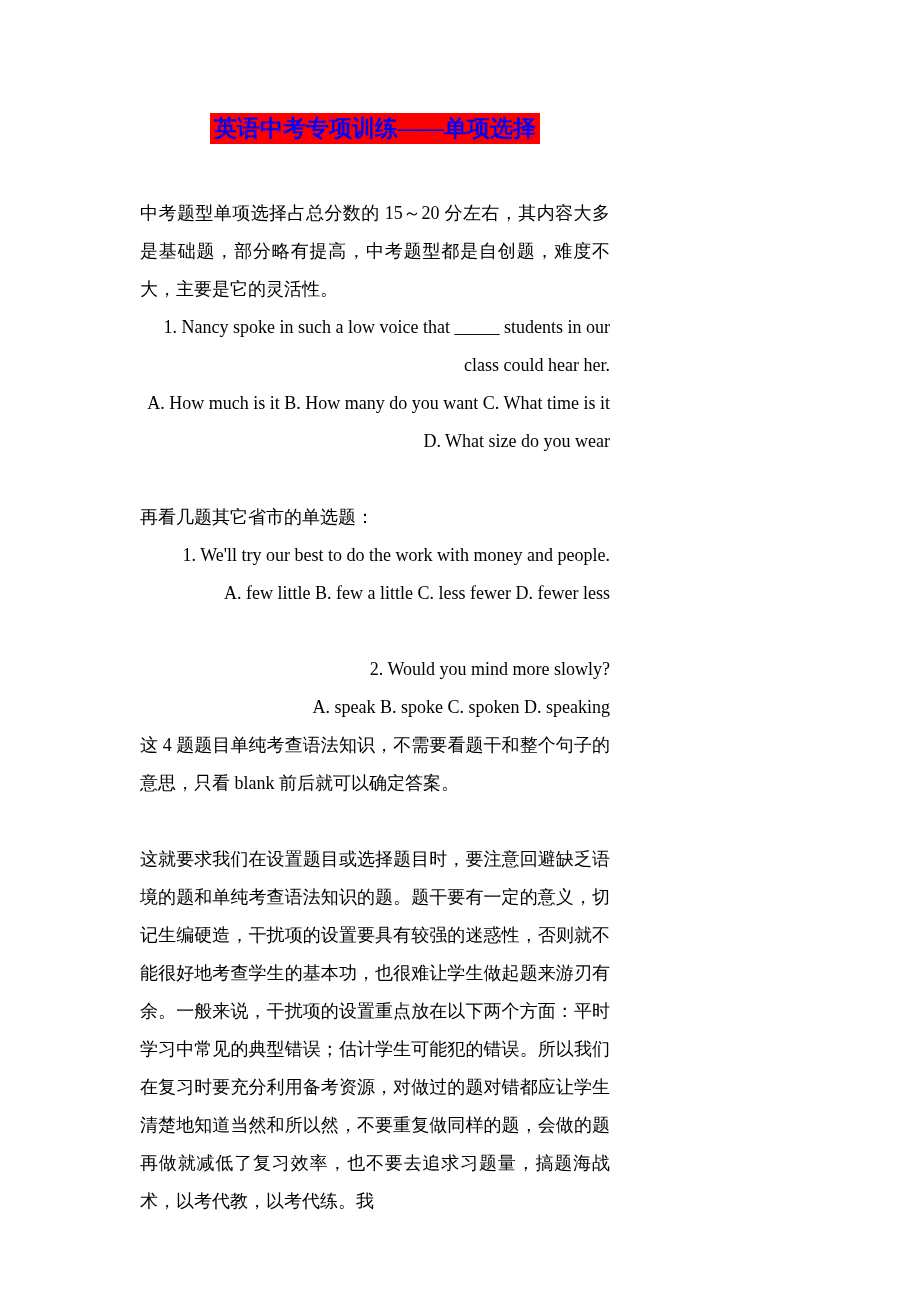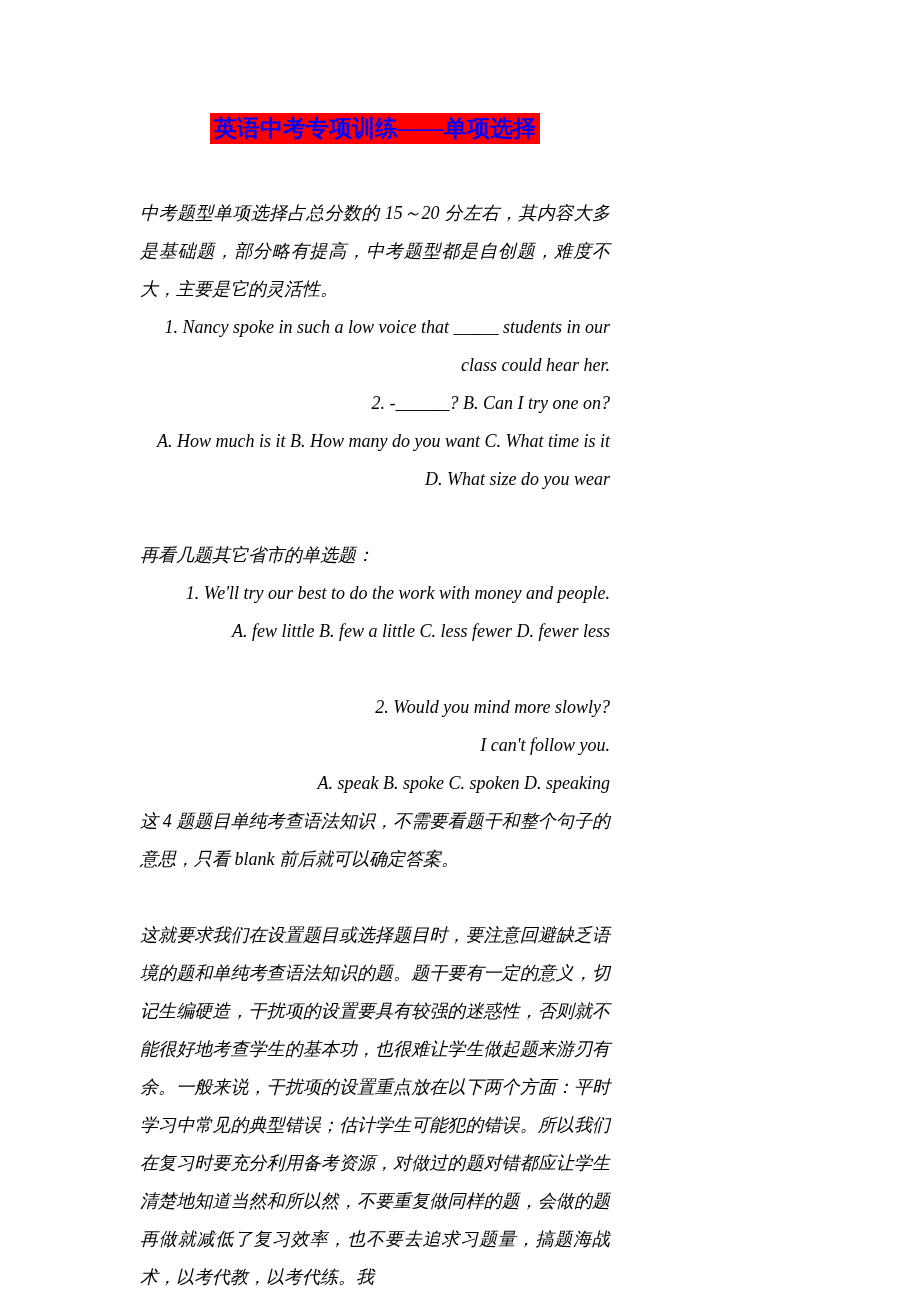--- a/index.html
+++ b/index.html
@@ -33,51 +33,48 @@
   .title-highlight {
     background: var(--title-bg);
     color: var(--title-fg);
     padding: 3px 4px;
   }
   .para {
     margin: 0;
     font-size: 18px;
     line-height: 38px;
     text-align: justify;
-    font-style: italic;
   }
   .para.en {
     text-align: right;
   }
   .blank-line {
     height: 38px;
   }
 </style>
 </head>
 <body>
 
 <div class="page">
 
   <h1 class="title-line"><span class="title-highlight">英语中考专项训练——单项选择</span></h1>
 
   <p class="para cjk">中考题型单项选择占总分数的 15～20 分左右，其内容大多是基础题，部分略有提高，中考题型都是自创题，难度不大，主要是它的灵活性。</p>
   <p class="para en">1. Nancy spoke in such a low voice that _____ students in our class could hear her.</p>
-  <p class="para en">2. -______? B. Can I try one on?</p>
   <p class="para en">A. How much is it B. How many do you want C. What time is it D. What size do you wear</p>
 
   <div class="blank-line"></div>
 
   <p class="para cjk">再看几题其它省市的单选题：</p>
   <p class="para en">1. We'll try our best to do the work with money and people.</p>
   <p class="para en">A. few little B. few a little C. less fewer D. fewer less</p>
 
   <div class="blank-line"></div>
 
   <p class="para en">2. Would you mind more slowly?</p>
-  <p class="para en">I can't follow you.</p>
   <p class="para en">A. speak B. spoke C. spoken D. speaking</p>
   <p class="para cjk">这 4 题题目单纯考查语法知识，不需要看题干和整个句子的意思，只看 blank 前后就可以确定答案。</p>
 
   <div class="blank-line"></div>
 
   <p class="para cjk">这就要求我们在设置题目或选择题目时，要注意回避缺乏语境的题和单纯考查语法知识的题。题干要有一定的意义，切记生编硬造，干扰项的设置要具有较强的迷惑性，否则就不能很好地考查学生的基本功，也很难让学生做起题来游刃有余。一般来说，干扰项的设置重点放在以下两个方面：平时学习中常见的典型错误；估计学生可能犯的错误。所以我们在复习时要充分利用备考资源，对做过的题对错都应让学生清楚地知道当然和所以然，不要重复做同样的题，会做的题再做就减低了复习效率，也不要去追求习题量，搞题海战术，以考代教，以考代练。我</p>
 
 </div>
 
 </body></html>

